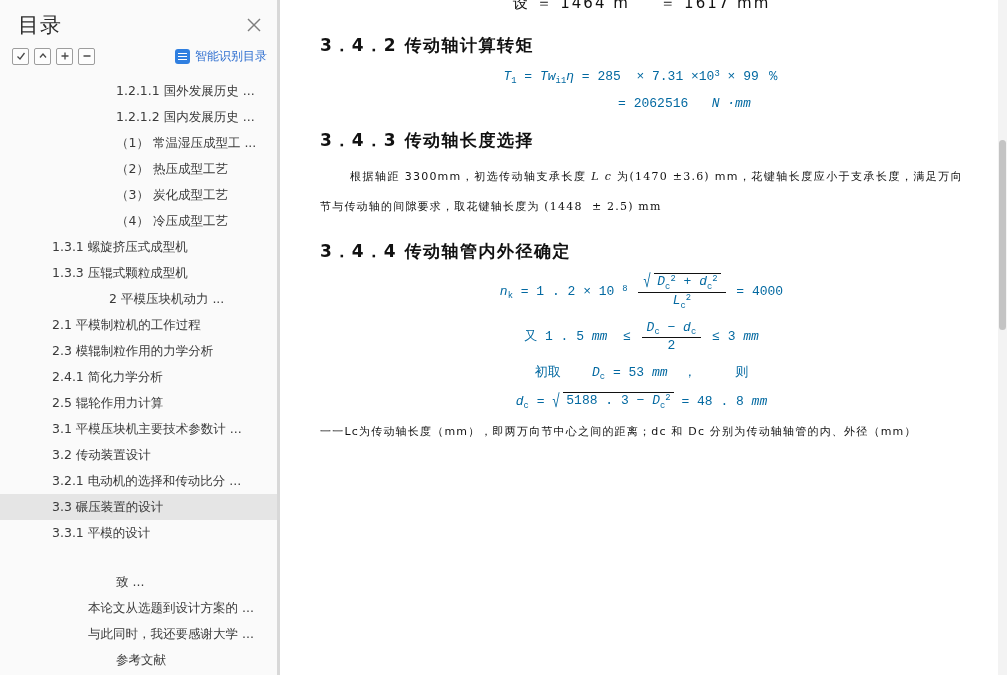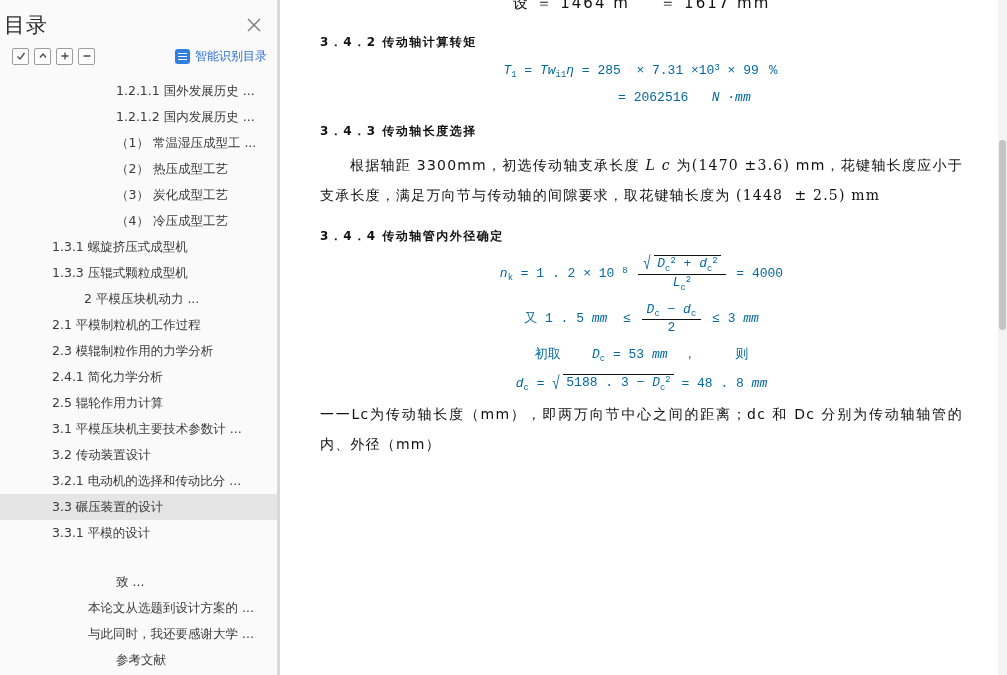--- a/index.html
+++ b/index.html
@@ -24,21 +24,21 @@
     background: #fafafa;
     border-right: 1px solid #e2e2e2;
     display: flex;
     flex-direction: column;
     position: relative;
   }
   .sidebar-header {
     display: flex;
     align-items: center;
     justify-content: space-between;
-    padding: 10px 14px 4px 4px;
+    padding: 10px 14px 4px 18px;
     height: 44px;
   }
   .sidebar-title {
     font-size: 21px;
     color: #2b2b2b;
     letter-spacing: 1px;
     font-family: "DejaVu Sans", sans-serif;
   }
   .close-btn {
     width: 22px; height: 22px;
@@ -103,21 +103,21 @@
     white-space: nowrap;
     overflow: hidden;
     text-overflow: ellipsis;
     cursor: pointer;
     font-family: "DejaVu Sans", sans-serif;
   }
   .toc-item.selected { background: #e5e5e5; }
   .toc-item.lvl2 { padding-left: 52px; }
   .toc-item.lvl3 { padding-left: 88px; }
   .toc-item.lvl4 { padding-left: 116px; }
-  .toc-item.lvl5 { padding-left: 84px; }
+  .toc-item.lvl5 { padding-left: 109px; }
 
   .toc-footer {
     padding-bottom: 2px;
   }
   .toc-footer .toc-item { color: #3a3a3a; }
 
   .sidebar-resizer {
     position: absolute;
     right: -1px; top: 0;
     width: 3px; height: 675px;
@@ -143,28 +143,28 @@
     overflow: hidden;
     text-align: center;
     font-size: 15px;
     color: #111;
     letter-spacing: 2px;
     position: relative;
   }
   .cut-line span { position: relative; top: -6px; }
 
   h3.sec {
-    font-size: 12px;
+    font-size: 17px;
     font-weight: bold;
     margin: 18px 0 10px 0;
     letter-spacing: 1.5px;
     color: #111;
   }
   .para {
-    font-size: 14px;
+    font-size: 11px;
     line-height: 30px;
     letter-spacing: 1.2px;
     text-align: justify;
     margin: 4px 0;
     color: #111;
   }
   .indent { text-indent: 30px; }
 
   .eq {
     text-align: center;

